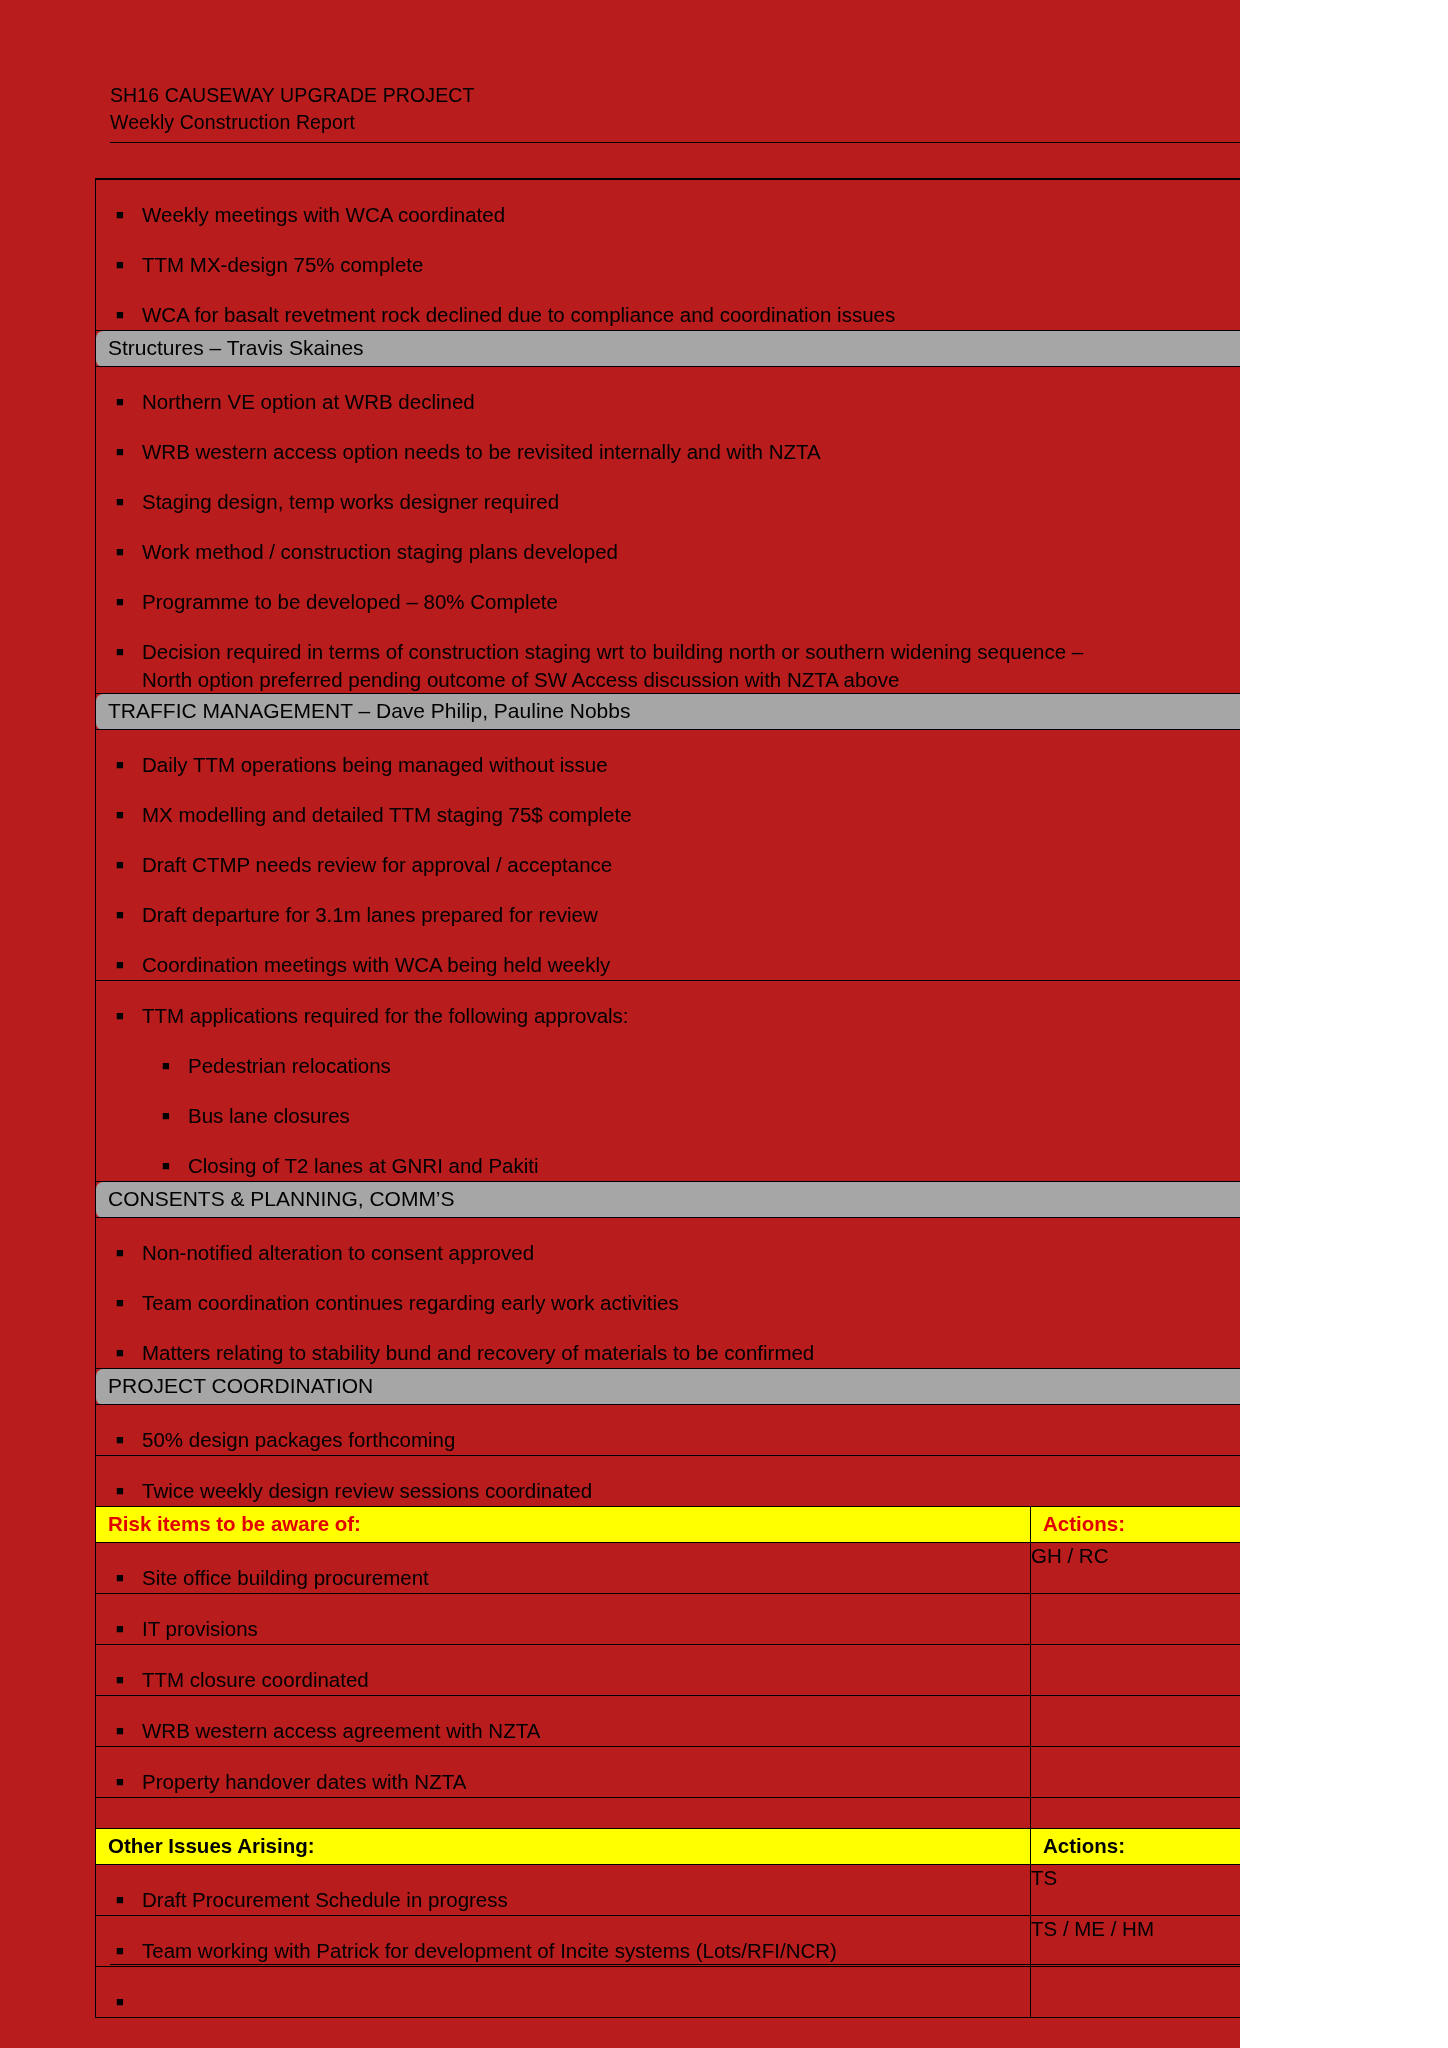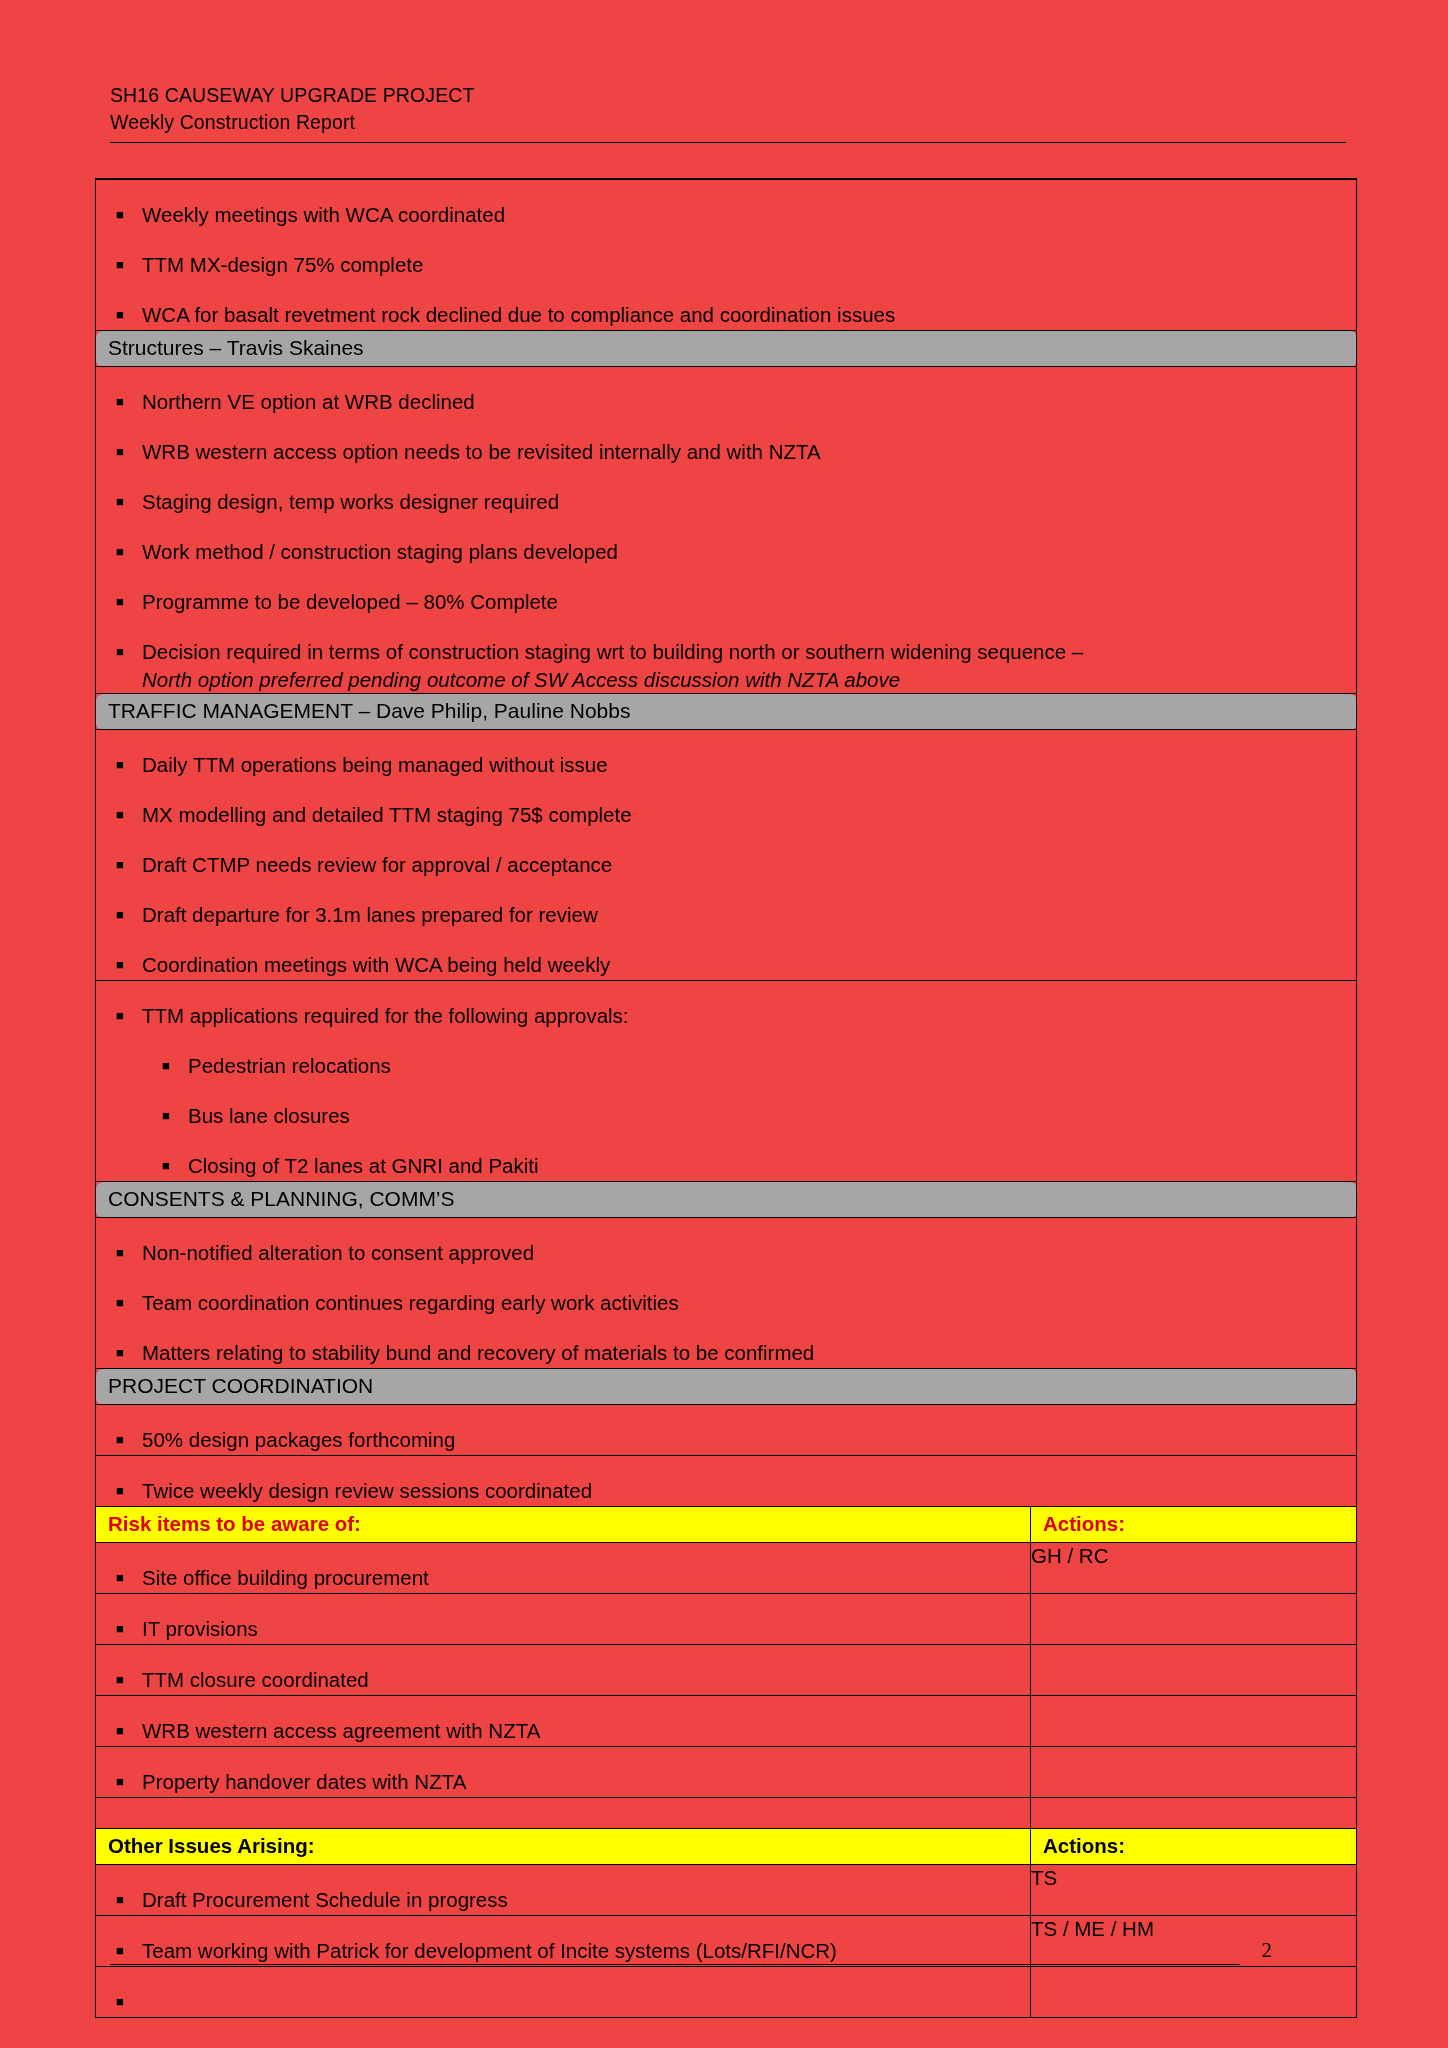--- a/index.html
+++ b/index.html
@@ -6,23 +6,23 @@
     margin: 0;
     padding: 0;
     background: #ffffff;
   }
   body {
     font-family: "Liberation Sans", sans-serif;
     color: #000000;
   }
   .page {
     position: relative;
-    width: 1448px;
+    width: 1240px;
     height: 2048px;
-    background: #ef4444;
+    background: #b91c1c;
     box-sizing: border-box;
     overflow: hidden;
   }
 
   
   .doc-header {
     position: absolute;
     left: 110px;
     top: 82px;
     width: 1240px;
@@ -110,21 +110,20 @@
   }
   .bullet-line.sub .bul {
     width: 92px;
     padding-left: 66px;
   }
   .bullet-line.sub .btxt { }
   .cont-line {
     padding-left: 46px;
     font-size: 20.5px;
     line-height: 26px;
-    font-style: italic;
   }
 
   
   .section-head td {
     background: #a6a6a6;
     padding: 3px 0 4px 12px;
     font-size: 21px;
     line-height: 28px;
     font-weight: normal;
     white-space: nowrap;

